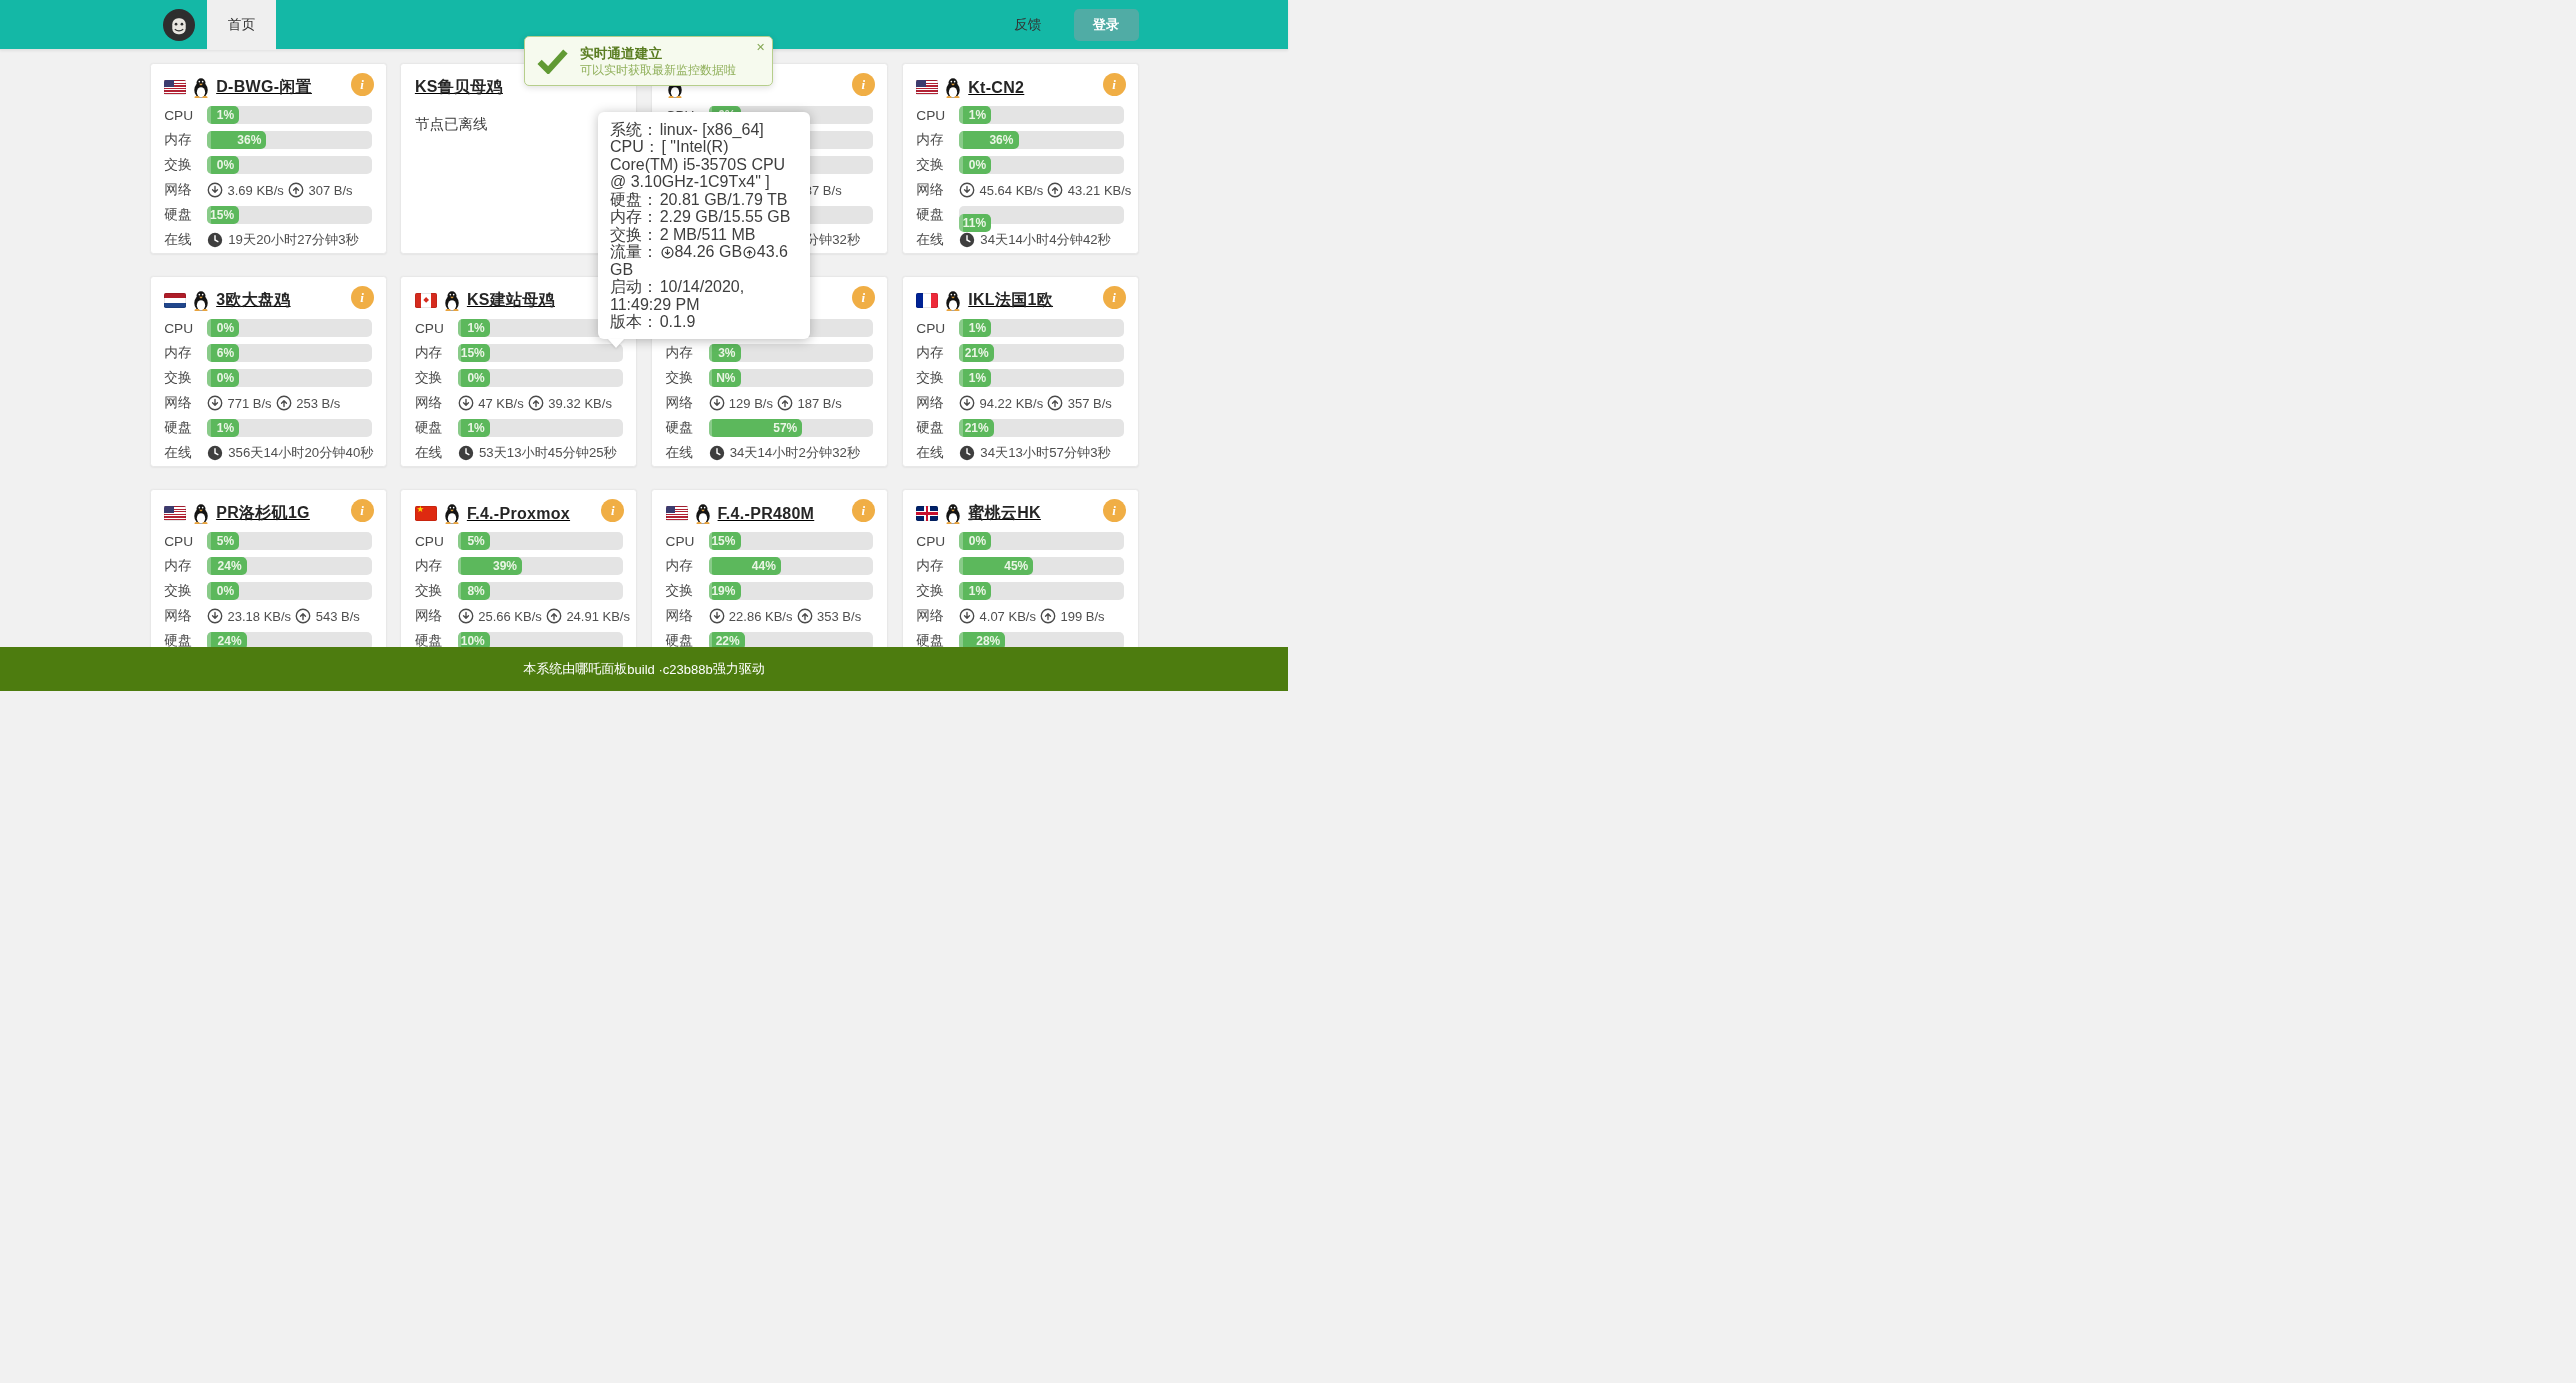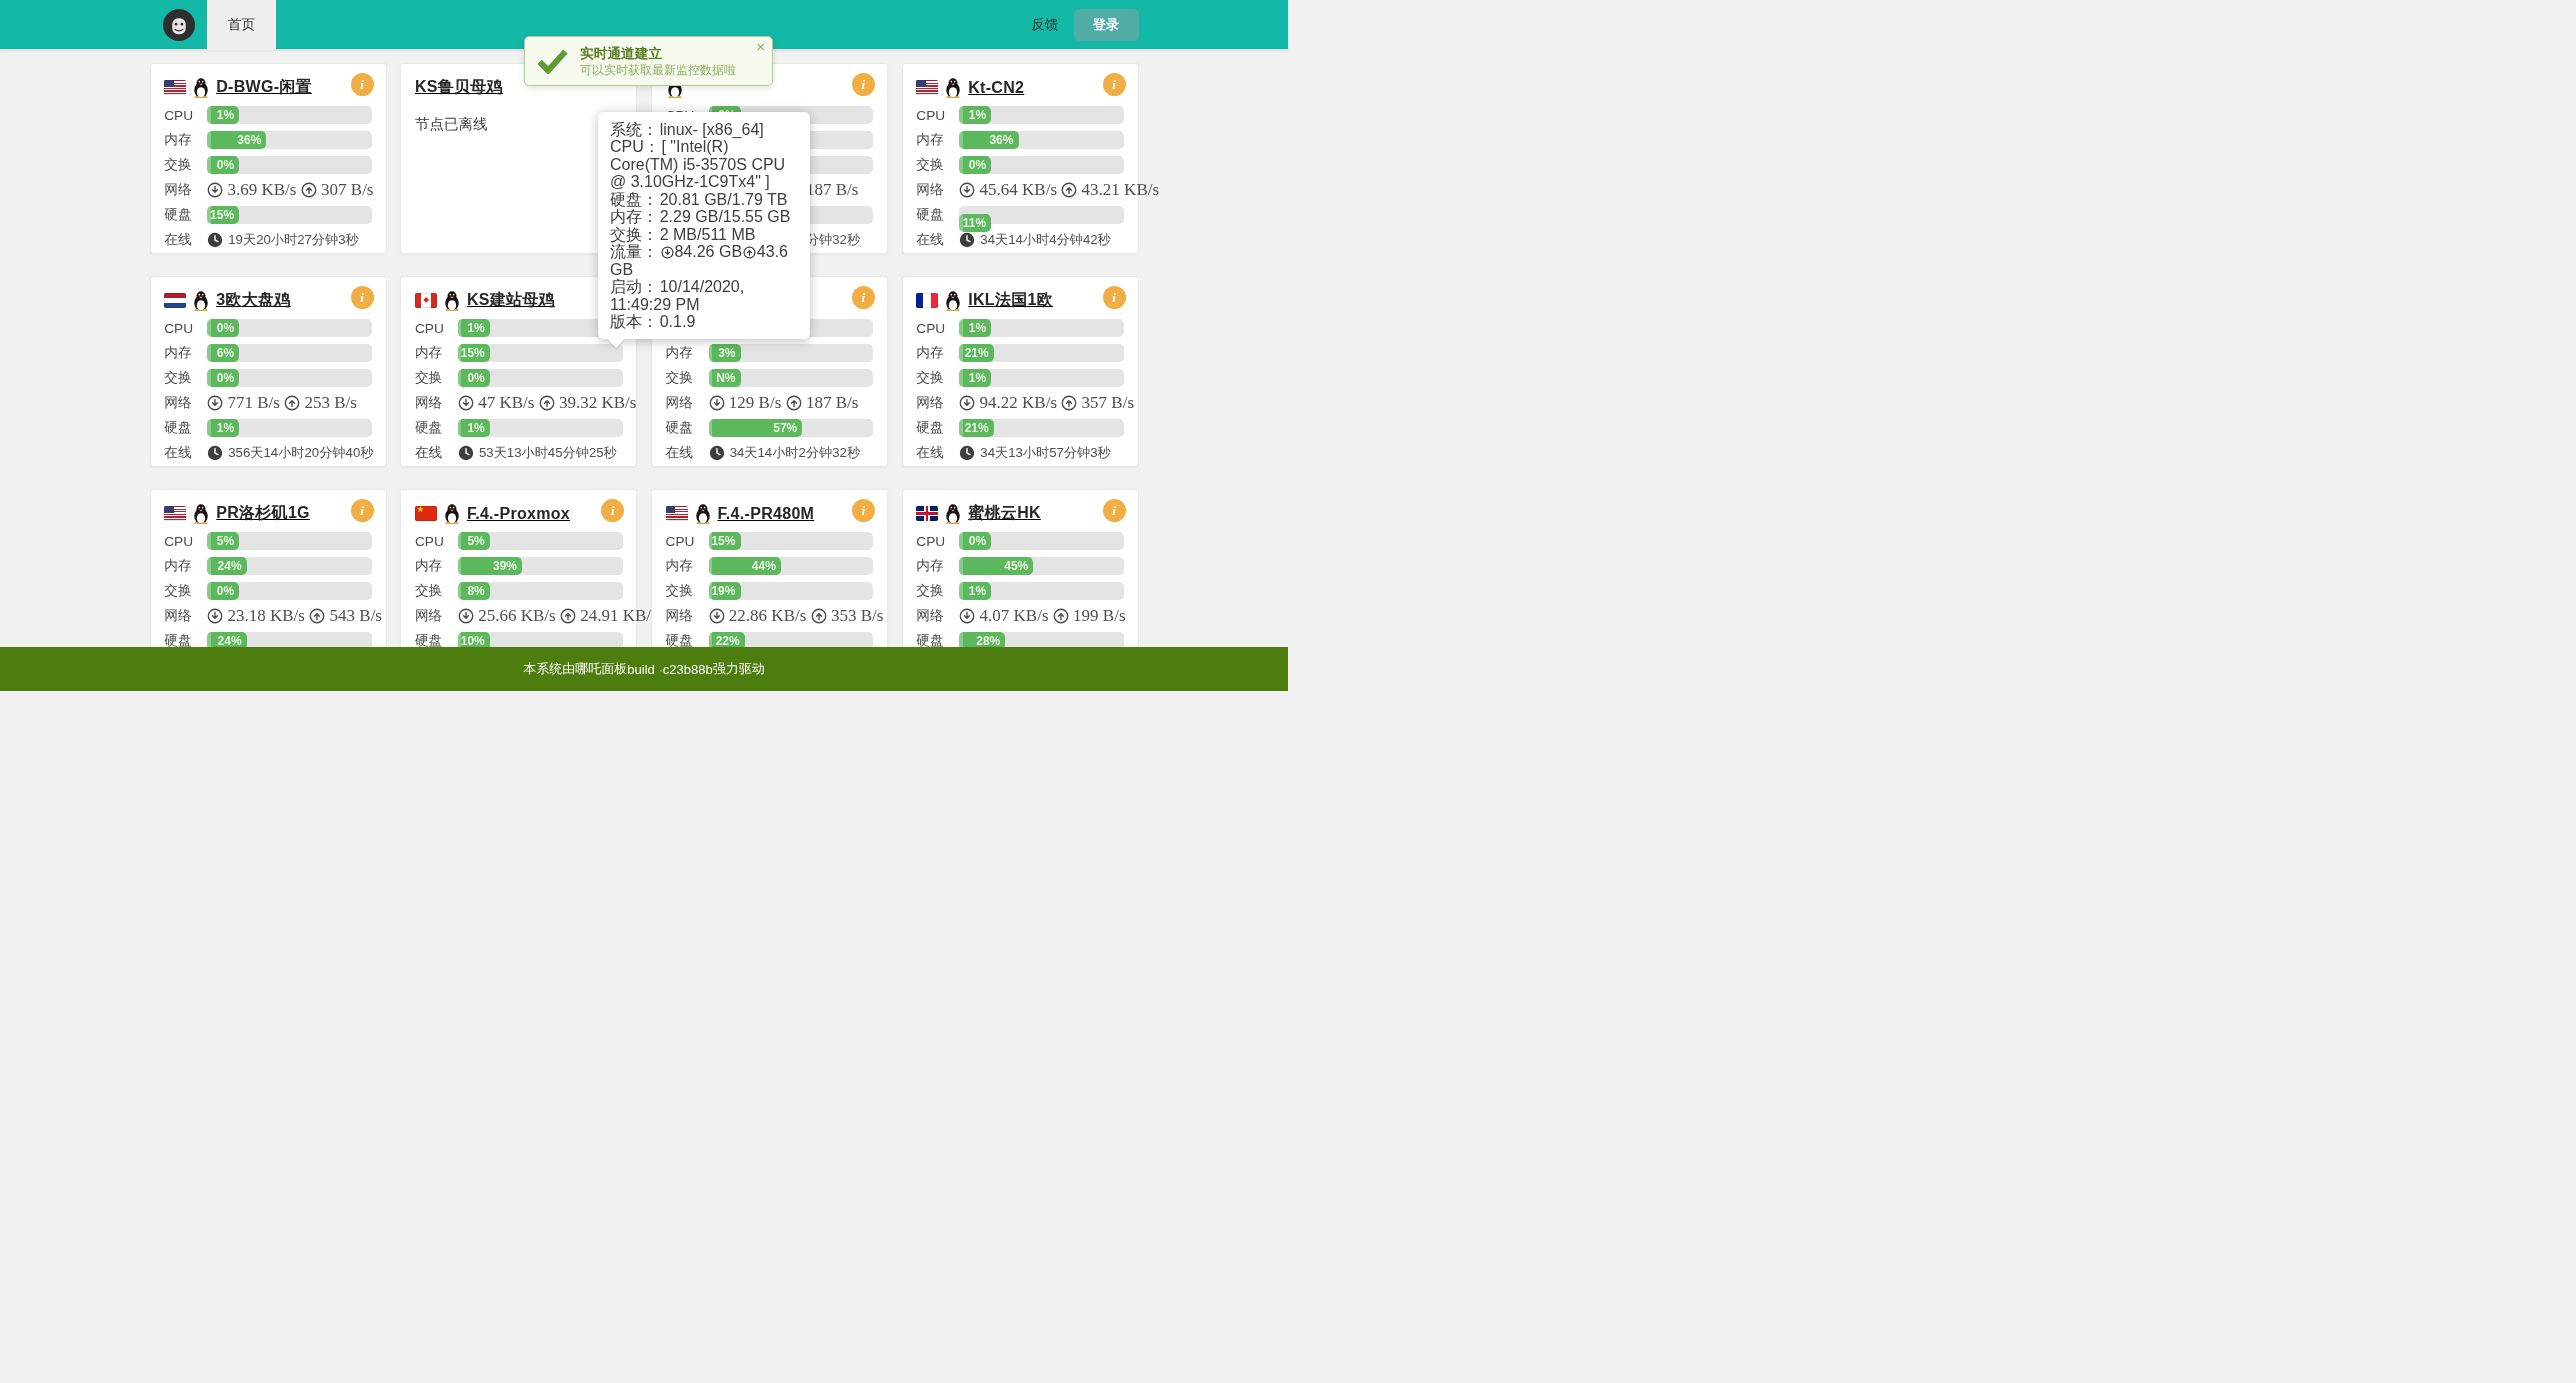--- a/index.html
+++ b/index.html
@@ -6,21 +6,21 @@
   html,body { width:1288px; height:692px; overflow:hidden;
     font-family:"Liberation Sans","DejaVu Sans",sans-serif; background:#F1F1F1; }
 
   
   .topnav { position:absolute; top:0; left:0; width:1288px; height:50px; background:#14b8a6;
     border-bottom:0.9px solid #E3E3E3; box-shadow:0 0.9px 2.6px rgba(0,0,0,.07); z-index:90; }
   .nav-inner { width:989px; height:100%; margin:0 auto; position:relative; display:flex; align-items:center; }
   .logo { width:32px; height:32px; border-radius:50%; margin-left:13.7px; cursor:pointer; flex:0 0 auto; }
   .tab { height:50px; line-height:50px; padding:0 20.5px; margin-left:12px; background:#EFEFEF;
     color:#333; font-size:13.7px; cursor:pointer; }
-  .nav-right { position:absolute; right:0; top:0; height:50px; display:flex; align-items:center; gap:15px; }
+  .nav-right { position:absolute; right:0; top:0; height:50px; display:flex; align-items:center; gap:32px; }
   .feedback { color:#333; font-size:13.7px; cursor:pointer; }
   .login-btn { width:65px; height:32px; background:#50ACA5; border:none; border-radius:5.1px;
     color:#fff; font-size:13.2px; font-weight:bold; cursor:pointer; font-family:inherit; }
 
   
   .content { width:989px; margin:0 auto; padding-top:63px; }
   .grid { display:grid; grid-template-columns:repeat(4,237px); column-gap:13.7px; row-gap:22px; }
   .card { height:191px; background:#fff; border:0.9px solid #E8E8E8; border-radius:3.4px;
     box-shadow:0 0.9px 1.7px rgba(0,0,0,.05); padding:8.5px 13.7px; position:relative; }
   .card-title { height:30px; display:flex; align-items:center; gap:6px;text-decoration:underline; }
@@ -52,21 +52,21 @@
   .offline-text { margin-top:12px; font-size:14.5px; color:#3A3A3A; }
   .stat-row { height:25px; display:flex; align-items:center; }
   .rlabel { width:43px; flex:0 0 auto; font-size:13.7px; color:#4A4A4A; }
   .bar { flex:1; height:18px; background:#E4E4E4; border-radius:5.1px; position:relative; }
   .fill { position:absolute; left:0; top:0; height:100%; background:#5CB85C; border-radius:5.1px;
     min-width:32px; overflow:hidden; }
   .fill::before { content:""; position:absolute; left:0; top:0; bottom:0; width:3.4px;
     background:rgba(255,255,255,.28); }
   .pct { position:absolute; right:5.1px; top:0; line-height:18px; font-size:12px; font-weight:bold;
     color:#EAF5E5; white-space:nowrap; }
-  .net-text { display:flex; align-items:center; gap:4.3px; font-size:17px; color:#4F4F4F; white-space:nowrap;font-family:Liberation Serif, serif; }
+  .net-text { display:flex; align-items:center; gap:4.3px; font-size:13px; color:#4F4F4F; white-space:nowrap; }
   .net-text svg, .online-text svg { flex:0 0 auto; }
   .online-text { display:flex; align-items:center; gap:5.1px; font-size:13.2px; color:#4F4F4F; white-space:nowrap; }
 
   
   .toast { position:absolute; left:524px; top:36px; width:249px; height:50px; background:#F6FAEE;
     border:0.9px solid #B6CE8B; border-radius:5.1px; box-shadow:0 1.7px 6.8px rgba(0,0,0,.12); z-index:120;
     display:flex; align-items:center; padding:0 10.2px 0 12px; }
   .toast-check { width:31px; height:26px; flex:0 0 auto; }
   .toast-body { margin-left:12px; }
   .toast-title { font-size:13.7px; font-weight:bold; color:#5A7D22; line-height:17px; }

